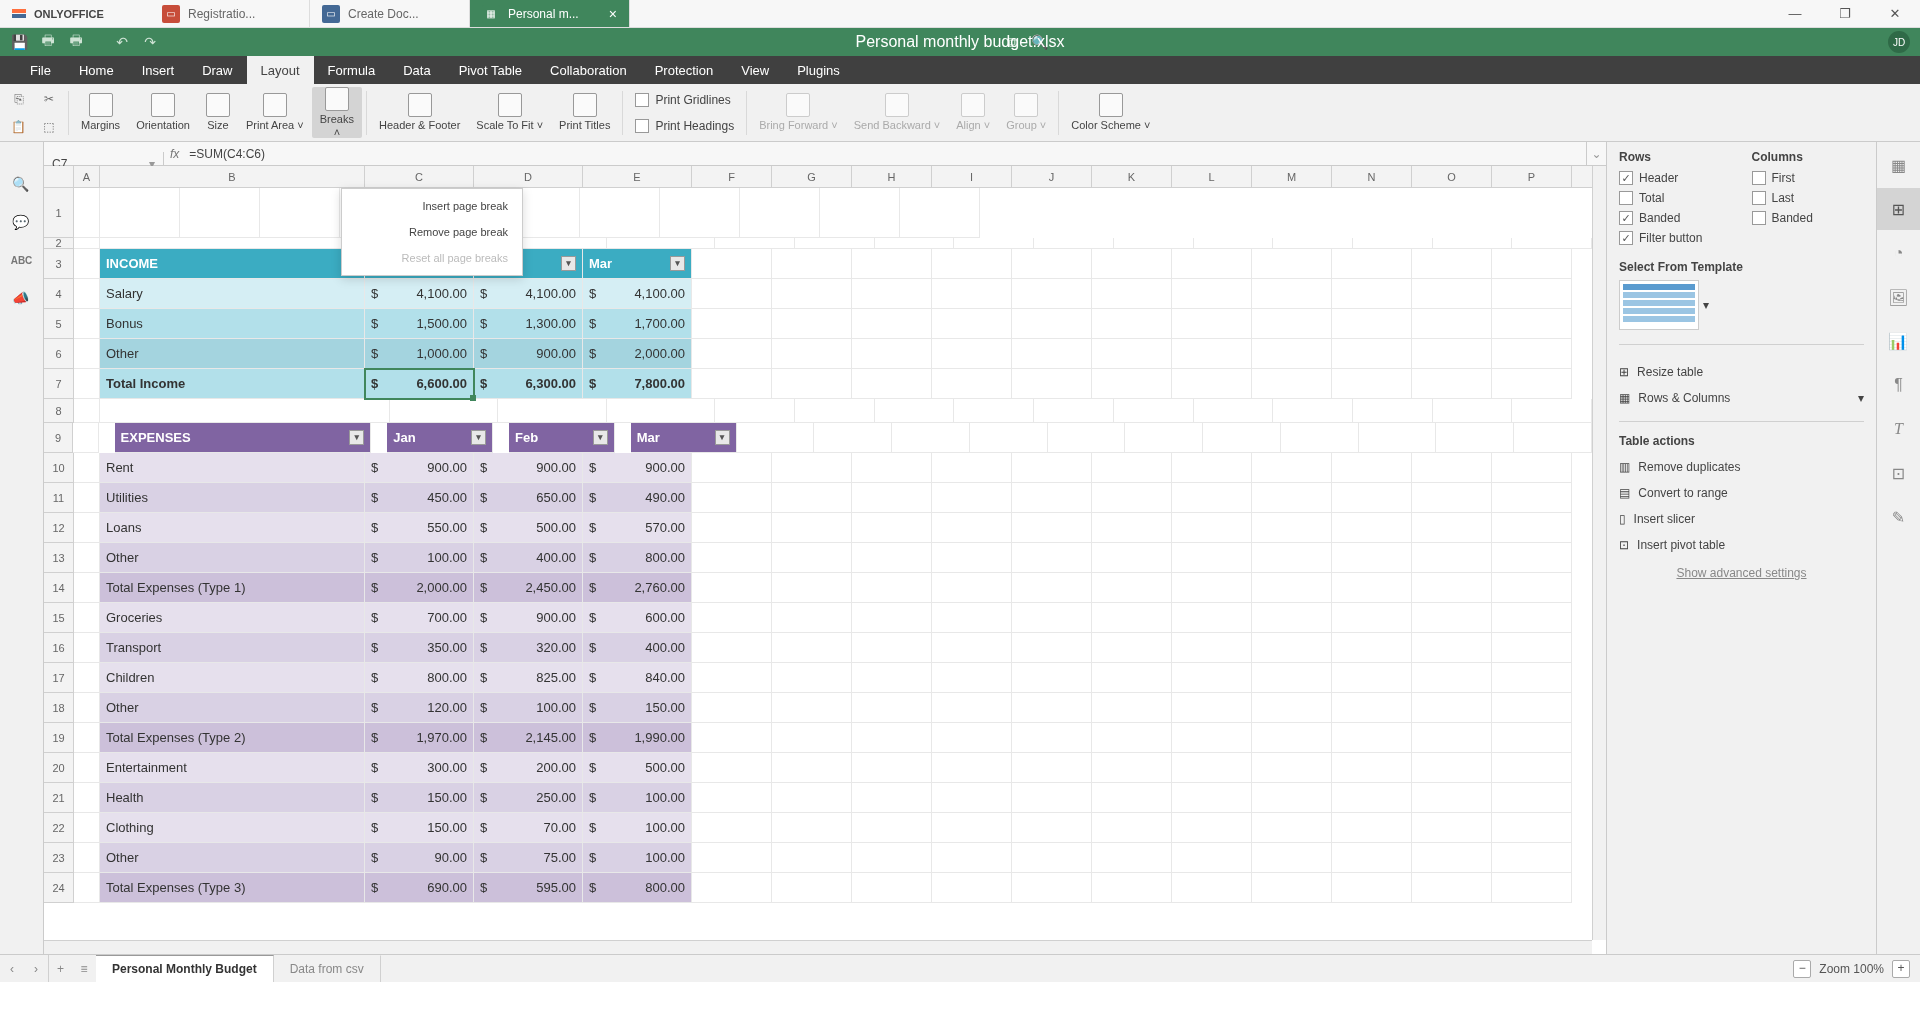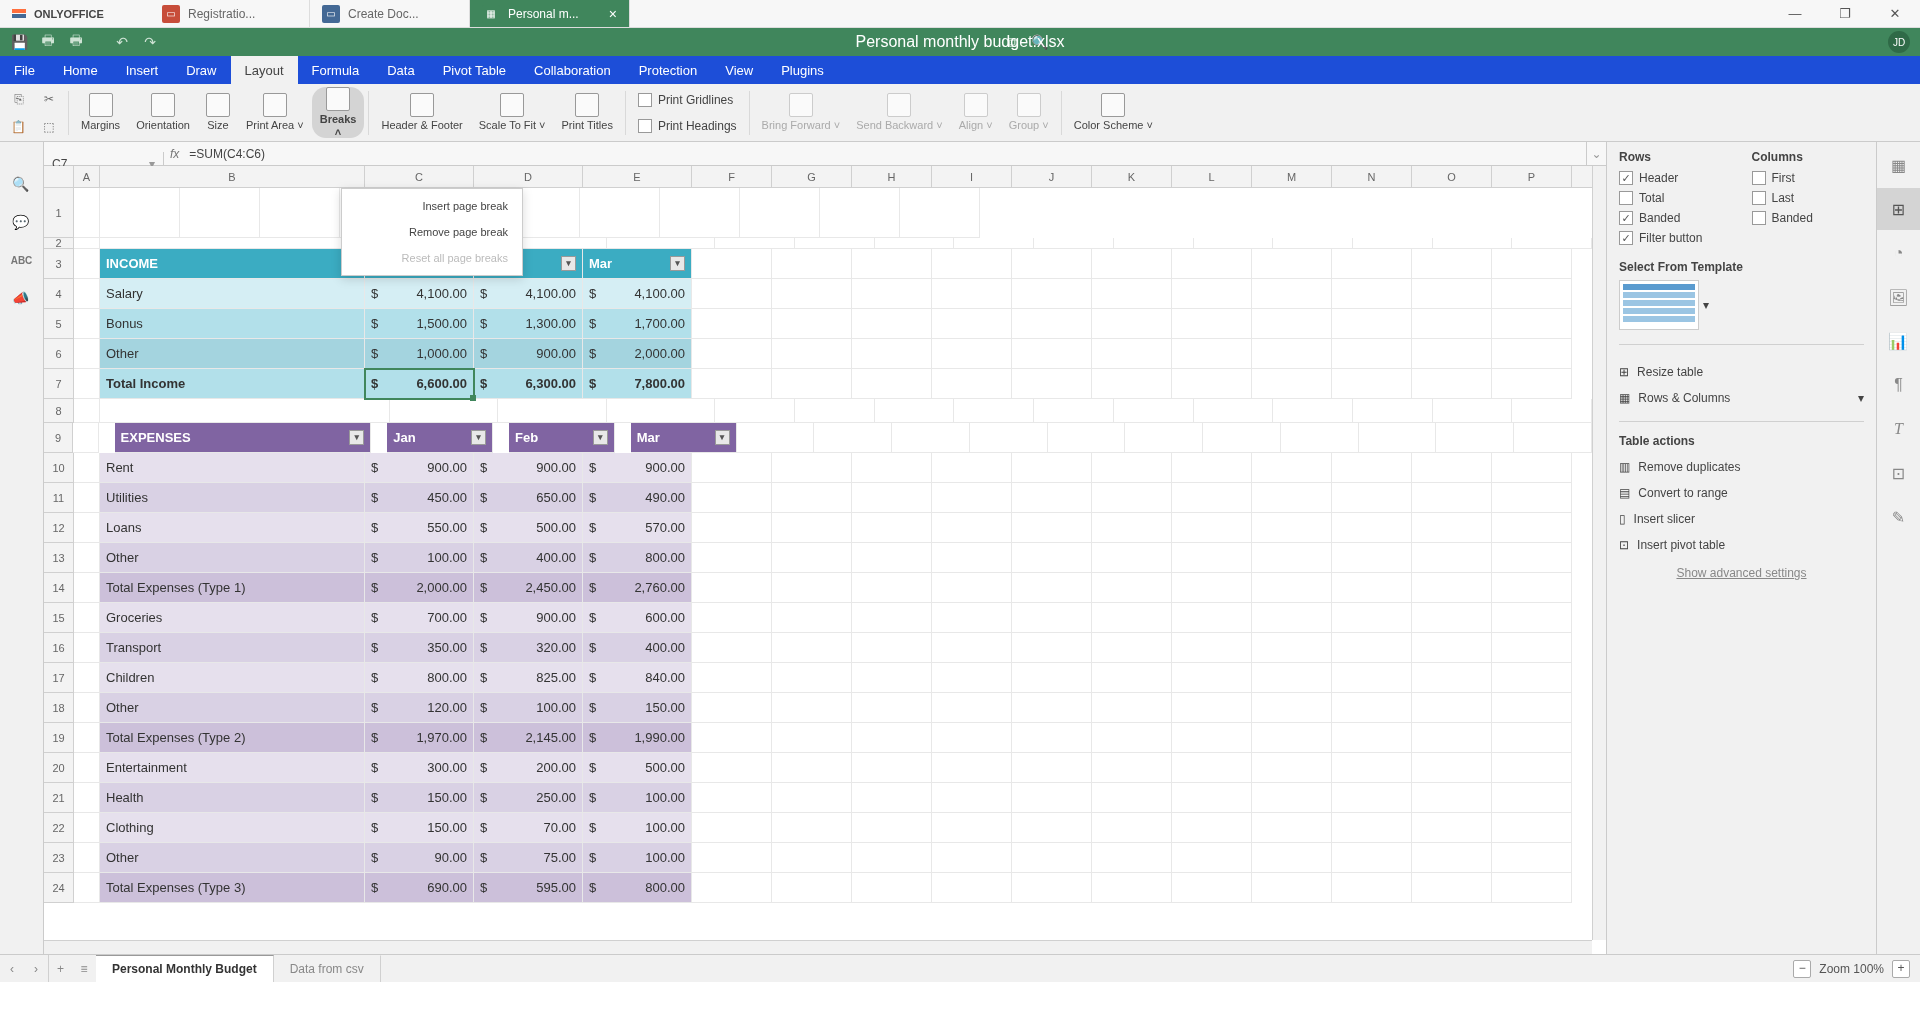--- a/index.html
+++ b/index.html
@@ -12,29 +12,29 @@
 .tab-icon.red{background:#c74d3a;}
 .tab-icon.blue{background:#446995;}
 .tab-icon.green{background:#40865c;}
 .tab-close{margin-left:auto;font-size:14px;}
 .win-controls{margin-left:auto;display:flex;}
 .win-btn{width:50px;display:flex;align-items:center;justify-content:center;color:#555;font-size:13px;cursor:pointer;}
 .greenbar{height:28px;background:#40865c;display:flex;align-items:center;padding:0 6px;color:#fff;}
 .gb-icon{width:28px;height:24px;display:flex;align-items:center;justify-content:center;color:#cfe3d5;cursor:pointer;font-size:14px;}
 .gb-title{position:absolute;left:50%;transform:translateX(-50%);font-size:16px;color:#fff;}
 .avatar{margin-left:auto;width:22px;height:22px;border-radius:50%;background:#2f6a47;display:flex;align-items:center;justify-content:center;font-size:10px;color:#fff;margin-right:4px;}
-.menubar{height:28px;background:#1d4ed8;display:flex;align-items:stretch;padding:0 0;}
+.menubar{height:28px;background:#404040;display:flex;align-items:stretch;padding:0 16px;}
 .menu-item{padding:0 14px;display:flex;align-items:center;color:#fff;font-size:13px;cursor:pointer;}
 .menu-item.active{background:#f1f1f1;color:#444;}
 .toolbar{height:58px;background:#f1f1f1;border-bottom:1px solid #cbcbcb;display:flex;align-items:center;padding:0 4px;}
 .tool-col{display:flex;flex-direction:column;gap:6px;padding:0 4px;}
 .tool-small{width:22px;height:22px;display:flex;align-items:center;justify-content:center;color:#666;cursor:pointer;}
 .tool-sep{width:1px;height:44px;background:#d9d9d9;margin:0 4px;}
 .tool-btn{display:flex;flex-direction:column;align-items:center;justify-content:center;padding:0 8px;font-size:11px;color:#444;cursor:pointer;gap:2px;text-align:center;line-height:1.1;}
-.tool-btn.active{background:#d4d4d4;border-radius:14px;font-weight:bold;}
+.tool-btn.active{background:#d4d4d4;border-radius:2px;}
 .tool-ic{width:24px;height:24px;border:1px solid #999;border-radius:2px;background:#fafafa;}
 .chk-row{display:flex;align-items:center;gap:6px;font-size:12px;color:#444;padding:2px 0;cursor:pointer;}
 .chk-box{width:14px;height:14px;border:1px solid #999;background:#fff;}
 .dropdown{position:absolute;left:341px;top:188px;width:182px;background:#fff;border:1px solid #ccc;box-shadow:0 3px 10px rgba(0,0,0,.15);z-index:50;padding:4px 0;}
 .dd-item{padding:7px 14px;font-size:11px;color:#444;cursor:pointer;text-align:right;}
 .dd-item.disabled{color:#bbb;}
 .formulabar{height:24px;background:#f7f7f7;border-bottom:1px solid #cbcbcb;display:flex;align-items:center;font-size:12px;}
 .namebox{width:120px;height:100%;border-right:1px solid #cbcbcb;padding:0 8px;display:flex;align-items:center;margin-top:20px;}
 .namebox span:last-child{margin-left:auto;color:#999;}
 .fx{padding:0 6px;color:#777;font-style:italic;}

